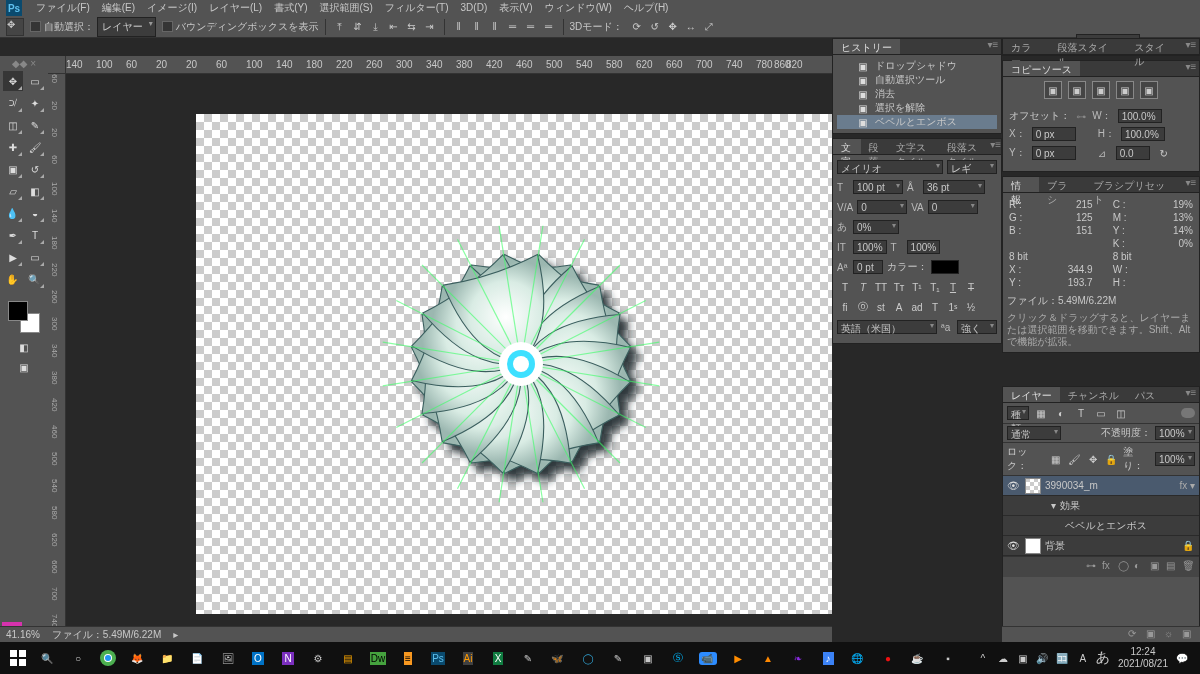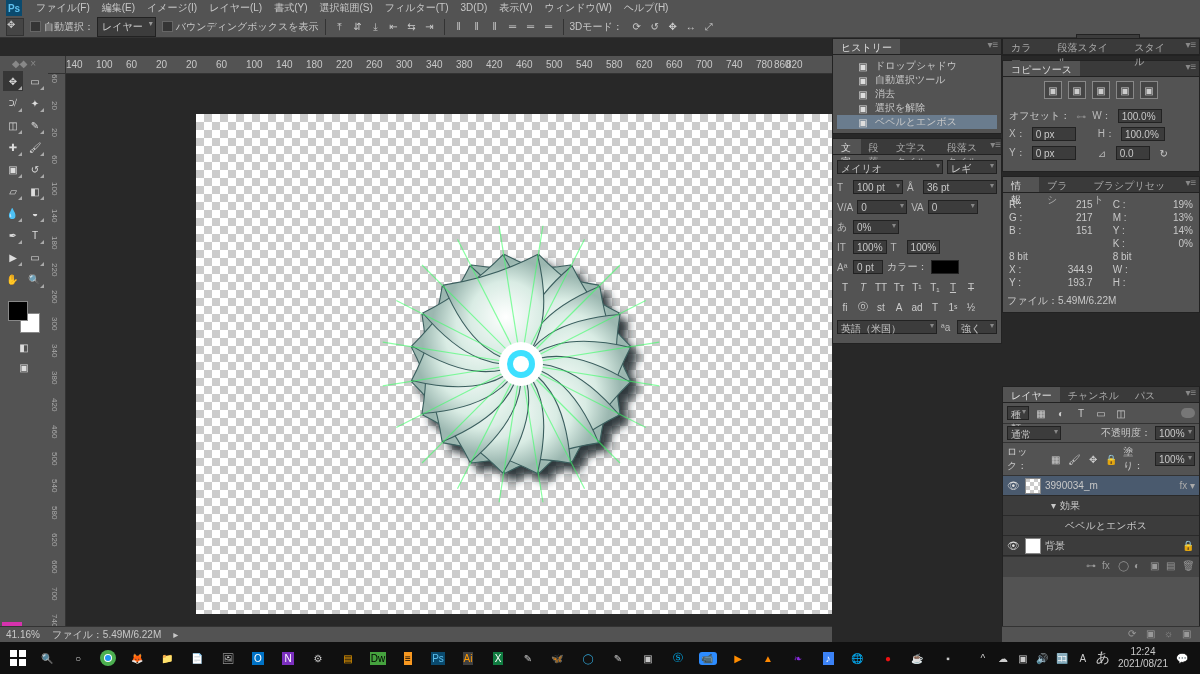--- a/index.html
+++ b/index.html
@@ -384,21 +384,21 @@
       </div>
       <div class="panel-body">
         <div class="row">
             <span class="dd-sm" style="flex:1">メイリオ</span>
             <span class="dd-sm" style="width:50px">レギュ…</span>
           </div>
         <div class="row">
             <span class="lbl">T</span>
             <span class="dd-sm" style="width:50px">100 pt</span>
             <span class="lbl">Å</span>
-            <span class="dd-sm" style="width:74px">36 pt</span>
+            <span class="dd-sm" style="width:62px">36 pt</span>
           </div>
         <div class="row">
             <span class="lbl">V/A</span>
             <span class="dd-sm" style="width:50px">0</span>
             <span class="lbl">VA</span>
             <span class="dd-sm" style="width:50px">0</span>
           </div>
         <div class="row">
             <span class="lbl">あ</span>
             <span class="dd-sm" style="width:46px">0%</span>
@@ -507,21 +507,21 @@
           <div class="cell">
               <span>R :</span>
               <span>215</span>
             </div>
           <div class="cell">
               <span>C :</span>
               <span>19%</span>
             </div>
           <div class="cell">
               <span>G :</span>
-              <span>217</span>
+              <span>125</span>
             </div>
           <div class="cell">
               <span>M :</span>
               <span>13%</span>
             </div>
           <div class="cell">
               <span>B :</span>
               <span>151</span>
             </div>
           <div class="cell">
@@ -550,20 +550,21 @@
           <div class="cell">
               <span>Y :</span>
               <span>193.7</span>
             </div>
           <div class="cell">
               <span>H :</span>
               <span></span>
             </div>
         </div>
         <div style="margin-top:4px">ファイル：5.49M/6.22M</div>
+        <div style="margin-top:4px;color:#aaa;line-height:12px">クリック＆ドラッグすると、レイヤーまたは選択範囲を移動できます。Shift、Altで機能が拡張。</div>
       </div>
     </div>
 
     <div class="panel-grp" style="position:absolute;bottom:0;left:0;right:0;height:calc(100% - 352px);min-height:180px">
       <div class="panel-tabs">
         <div class="ptab active">レイヤー</div>
         <div class="ptab">チャンネル</div>
         <div class="ptab">パス</div>
         <div class="ptab-menu">▾≡</div>
       </div>

